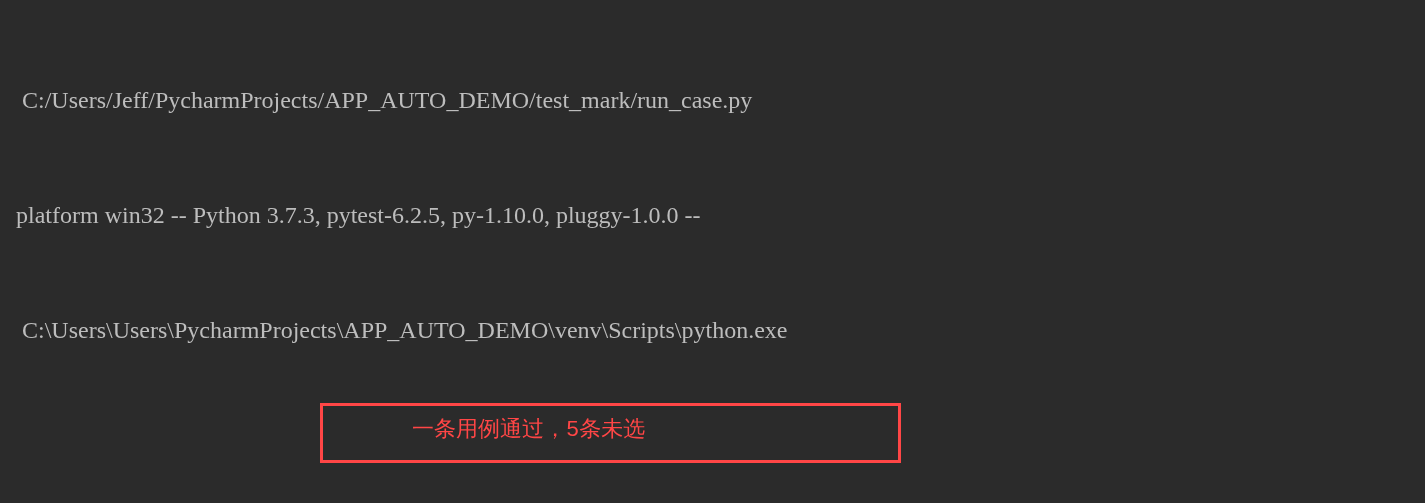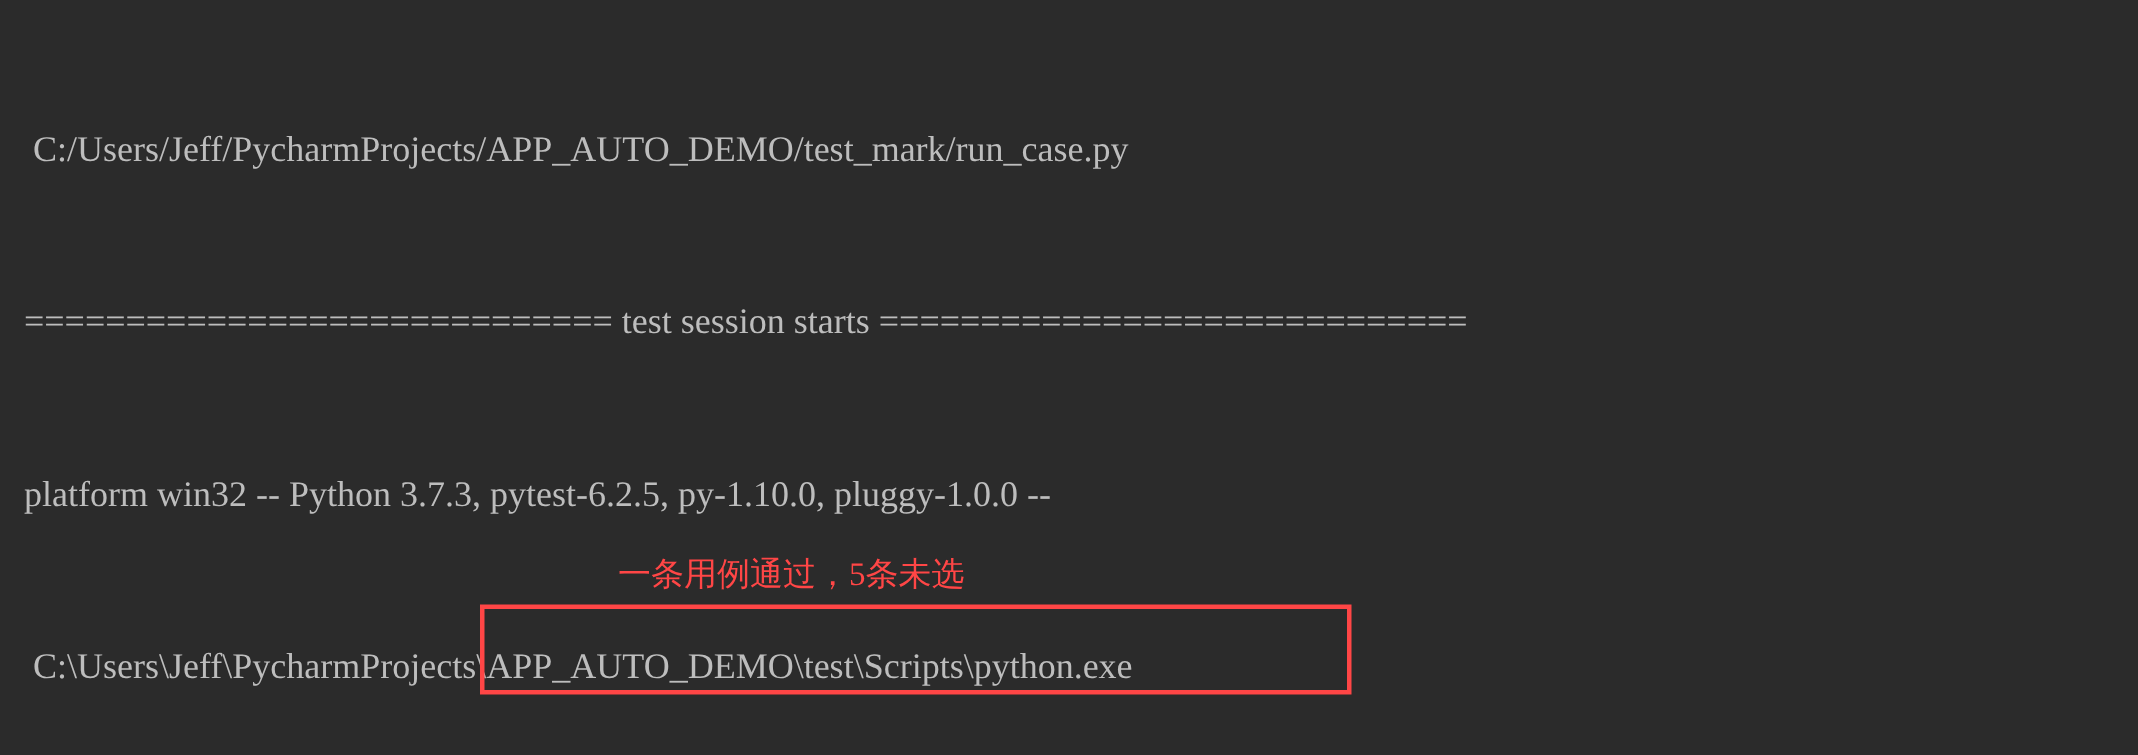--- a/index.html
+++ b/index.html
@@ -1,28 +1,27 @@
 <!DOCTYPE html>
 <html><head>
 <meta charset="utf-8">
 <style>
   html,body{margin:0;padding:0;background:#2b2b2b;color:#bdbdbd;font-family:Consolas,"Courier New",monospace;font-size:24px;line-height:1.6;}
   .terminal{padding:4px 16px 28px 16px;white-space:pre;overflow:hidden;width:1425px;box-sizing:border-box;position:relative;}
   .line{white-space:pre;font-family:Liberation Serif, serif;}
   .highlight-box{position:absolute;border:3px solid #ff4646;pointer-events:none;}
-  .annotation{position:absolute;color:#ff4646;font-family:Liberation Serif, serif;font-size:22px;pointer-events:none;}
+  .annotation{position:absolute;color:#ff4646;font-family:Liberation Mono, monospace;font-size:22px;pointer-events:none;margin-top:48px;}
 </style>
 </head>
 <body>
 
 <div class="terminal">
   <div class="line"> C:/Users/Jeff/PycharmProjects/APP_AUTO_DEMO/test_mark/run_case.py</div>
-  <div class="line">============================= test session starts =============================</div>
   <div class="line">platform win32 -- Python 3.7.3, pytest-6.2.5, py-1.10.0, pluggy-1.0.0 -- </div>
-  <div class="line"> C:\Users\Jeff\PycharmProjects\APP_AUTO_DEMO\test\Scripts\python.exe</div>
+  <div class="line"> C:\Users\Users\PycharmProjects\APP_AUTO_DEMO\venv\Scripts\python.exe</div>
   
   
   
   <div class="line"></div>
   
   <div class="line"></div>
   
 
   <div class="annotation" style="left:412px;top:365px;">一条用例通过，5条未选</div>
   <div class="highlight-box" style="left:320px;top:403px;width:575px;height:54px;"></div>

